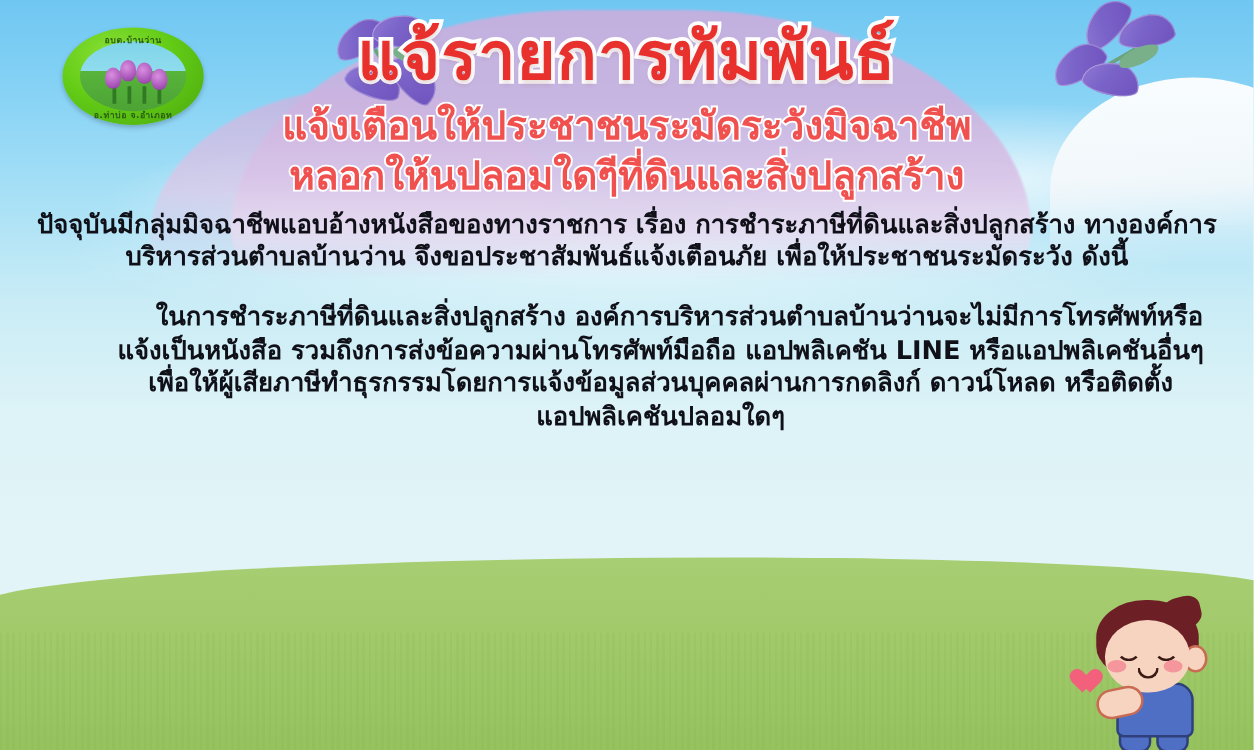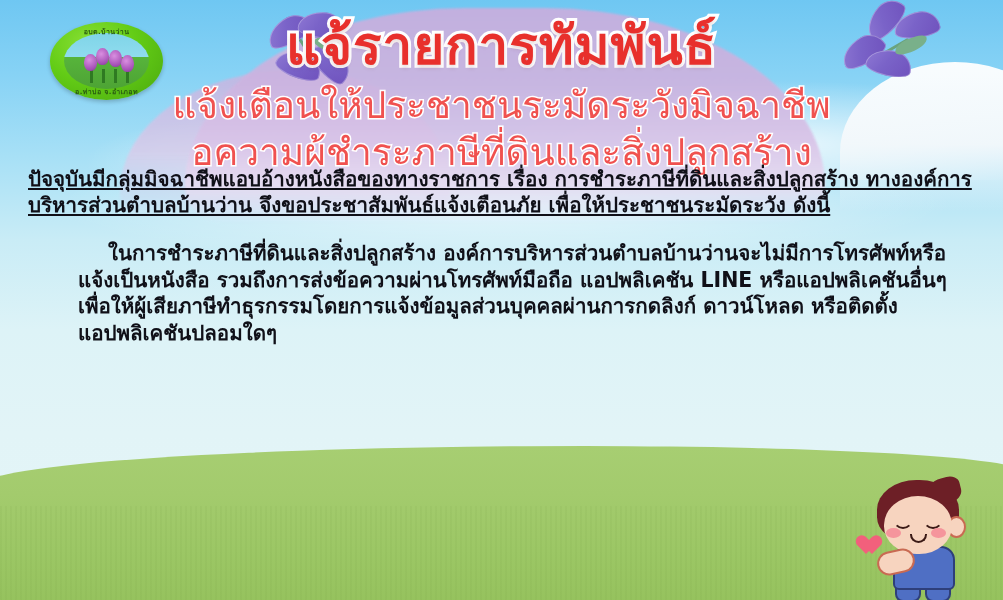--- a/index.html
+++ b/index.html
@@ -166,22 +166,22 @@
     line-height: 1.05;
     -webkit-text-stroke: 6px #ffffff;
     paint-order: stroke fill;
     text-shadow: 0 3px 4px rgba(120,60,60,.18);
   }
   .subtitle {
     position: absolute;
     left: 0; right: 0;
     top: 82px;
     text-align: center;
-    font-size: 37px;
-    font-weight: normal;
+    font-size: 31px;
+    font-weight: bold;
     color: #f0514f;
     line-height: 1.28;
     -webkit-text-stroke: 3px #ffffff;
     paint-order: stroke fill;
   }
   .subtitle div { margin: 0; }
 
   
   .body-text {
     position: absolute;
@@ -189,25 +189,25 @@
     top: 145px;
     color: #0d0d16;
   }
   .para {
     font-size: 20.5px;
     font-weight: bold;
     line-height: 1.31;
     color: #101018;
   }
   .para-1 {
+    text-align: center;
     padding: 0 28px;
-    text-decoration: underline;
   }
   .para-2, .para-3 {
-    text-align: left;
+    text-align: center;
     padding: 0 24px 0 78px;
     text-indent: 30px;
   }
   .para-2 { margin-top: 13px; }
   .para-3 { margin-top: 15px; padding-left: 68px; }
 
   
   .footer {
     position: absolute;
     left: 0; right: 0;
@@ -361,21 +361,21 @@
     <div class="petal" style="left:56px; top:10px; transform:rotate(-8deg);"></div>
     <div class="petal" style="left:2px;  top:36px; transform:rotate(-30deg);"></div>
     <div class="petal" style="left:28px; top:48px; transform:rotate(12deg);"></div>
     <div class="leafy" style="left:56px; top:36px; transform:rotate(-16deg);"></div>
   </div>
 
   <div class="title">แจ้รายการทัมพันธ์</div>
 
   <div class="subtitle">
     <div>แจ้งเตือนให้ประชาชนระมัดระวังมิจฉาชีพ</div>
-    <div>อความผ้ชำระภาษีที่ดินและสิ่งปลูกสร้าง</div>
+    <div>หลอกให้นปลอมใดๆีที่ดินและสิ่งปลูกสร้าง</div>
   </div>
 
   <div class="body-text">
     <p class="para para-1">ปัจจุบันมีกลุ่มมิจฉาชีพแอบอ้างหนังสือของทางราชการ เรื่อง การชำระภาษีที่ดินและสิ่งปลูกสร้าง ทางองค์การบริหารส่วนตำบลบ้านว่าน จึงขอประชาสัมพันธ์แจ้งเตือนภัย เพื่อให้ประชาชนระมัดระวัง ดังนี้</p>
     <p class="para para-2">ในการชำระภาษีที่ดินและสิ่งปลูกสร้าง องค์การบริหารส่วนตำบลบ้านว่านจะไม่มีการโทรศัพท์หรือแจ้งเป็นหนังสือ รวมถึงการส่งข้อความผ่านโทรศัพท์มือถือ แอปพลิเคชัน LINE หรือแอปพลิเคชันอื่นๆ เพื่อให้ผู้เสียภาษีทำธุรกรรมโดยการแจ้งข้อมูลส่วนบุคคลผ่านการกดลิงก์ ดาวน์โหลด หรือติดตั้งแอปพลิเคชันปลอมใดๆ</p>
   </div>
 
   <div class="boy">
     <div class="boy-heart"></div>
     <div class="boy-leg l"></div>

